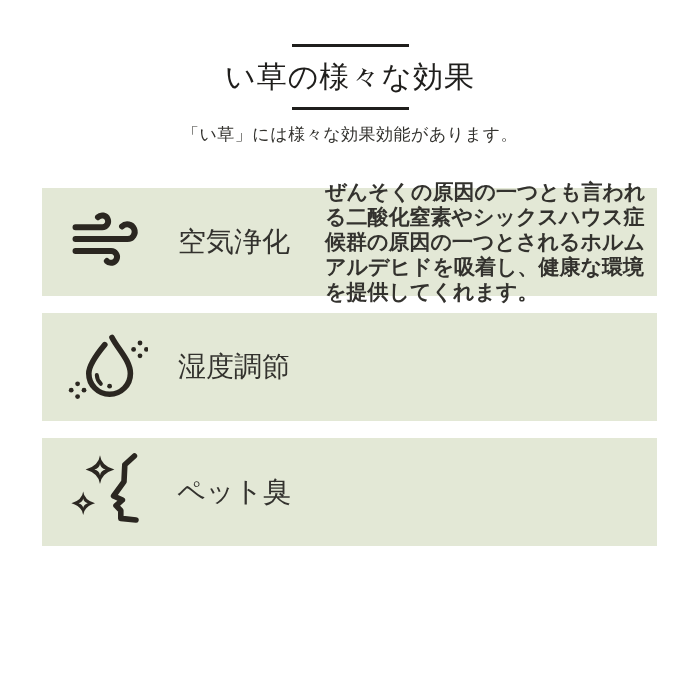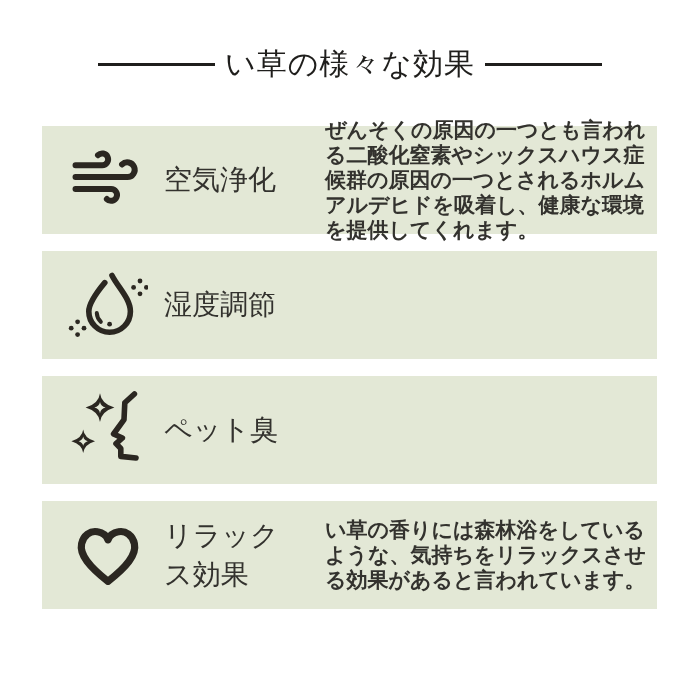--- a/index.html
+++ b/index.html
@@ -1,20 +1,20 @@
 <!DOCTYPE html>
 <html><head>
 <meta charset="utf-8">
 <style>
   * { margin: 0; padding: 0; box-sizing: border-box; }
   html, body { width: 700px; height: 700px; background: #ffffff; overflow: hidden; }
   body { font-family: "DejaVu Sans", "Liberation Sans", sans-serif; color: #33322e; }
 
   .header { padding-top: 44px; text-align: center; }
-  .title-row { display: flex; align-items: center; justify-content: center; gap: 10px; }
+  .title-row { display: flex; align-items: center; justify-content: center; gap: 10px; flex-direction: column; }
   .title-line { width: 117px; height: 3px; background: #1f1e1c; }
   .page-title {
     font-family: "DejaVu Serif", "Liberation Serif", serif;
     font-size: 30px; font-weight: 400; color: #1f1e1c;
     letter-spacing: 1px; line-height: 40px; white-space: nowrap;
   }
   .page-subtitle {
     margin-top: 13px; font-size: 17px; font-weight: 500; color: #33322e;
     letter-spacing: 0.5px;
   }
@@ -22,39 +22,40 @@
   .cards { margin: 42px 0 0 42px; width: 615px; }
   .card {
     width: 615px; height: 108px; margin-bottom: 17px;
     background: #e3e8d6; display: flex; align-items: center;
   }
   .icon-box { width: 80px; height: 80px; margin-left: 26px; flex: none; }
   .icon-box svg { width: 80px; height: 80px; display: block; }
   .stroke { fill: none; stroke: #2b2721; stroke-linecap: round; stroke-linejoin: round; }
   .fill { fill: #2b2721; stroke: none; }
   .card-title {
-    width: 140px; margin-left: 16px; flex: none; 
+    width: 140px; margin-left: 16px; flex: none; text-align: center;
     font-size: 28px; font-weight: 500; color: #33322e; line-height: 1.4;
     letter-spacing: 0px;
   }
   .card-desc {
     width: 332px; margin-left: 21px; flex: none;
     font-size: 21px; font-weight: 700; line-height: 25px; color: #33322e;
     overflow-wrap: break-word;
   }
 </style>
 </head>
 <body>
 
 <div class="header">
   <div class="title-row">
     <span class="title-line"></span>
     <h1 class="page-title">い草の様々な効果</h1>
     <span class="title-line"></span>
   </div>
+  <p class="page-subtitle">「い草」には様々な効果効能があります。</p>
 </div>
 
 <div class="cards">
 
   <div class="card">
     <div class="icon-box">
       <svg viewBox="0 0 100 100">
         <path class="stroke" stroke-width="7.5" d="M37.5 19 A7.4 7.4 0 1 1 42.7 31.6 H9.4"></path>
         <path class="stroke" stroke-width="7.5" d="M67.6 30.6 A9.25 9.25 0 1 1 74.2 46.4 H9.4"></path>
         <path class="stroke" stroke-width="7.5" d="M48.6 73.8 A7.4 7.4 0 1 0 53.8 61.2 H9.4"></path>
@@ -93,23 +94,14 @@
         <g transform="translate(19 64) scale(0.82)">
           <path class="fill" fill-rule="evenodd" d="M0 -18 Q1.5 -5 18 0 Q1.5 5 0 18 Q-1.5 5 -18 0 Q-1.5 -5 0 -18 Z
                M0 -7 Q1 -1.5 7 0 Q1 1.5 0 7 Q-1 1.5 -7 0 Q-1 -1.5 0 -7 Z"></path>
         </g>
         <path class="stroke" stroke-width="7" d="M83 5 L71 16 L70 37 L57 55 L68 60 L60 67 L66 73 L66 83 L85 85"></path>
       </svg>
     </div>
     <div class="card-title">ペット臭</div>
   </div>
 
-  <div class="card">
-    <div class="icon-box">
-      <svg viewBox="0 0 100 100">
-        <path class="stroke" stroke-width="9" d="M50 83 C27 65 14 50 17 36 C19 26 28 19 37 21 C43 22 48 26 50 31 C52 26 57 22 63 21 C72 19 81 26 83 36 C86 50 73 65 50 83 Z"></path>
-      </svg>
-    </div>
-    <div class="card-title">リラックス効果</div>
-    <div class="card-desc">い草の香りには森林浴をしているような、気持ちをリラックスさせる効果があると言われています。</div>
-  </div>
 
 </div>
 
 </body></html>

